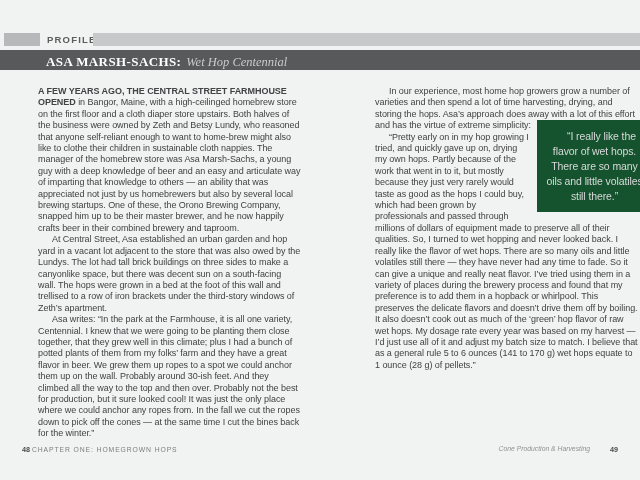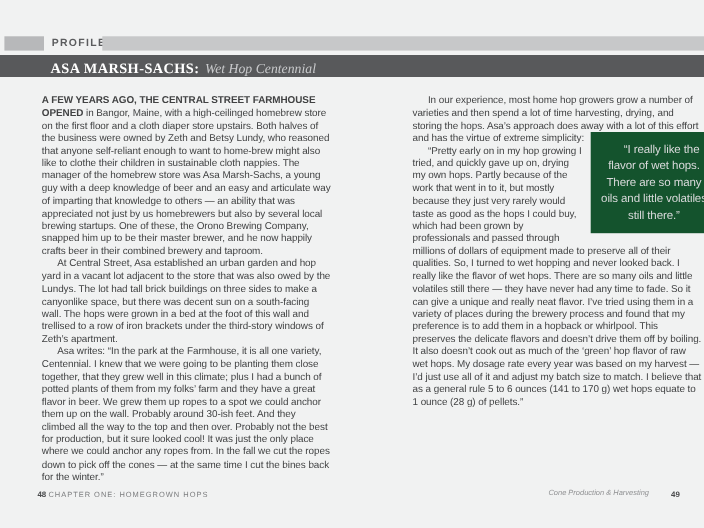--- a/index.html
+++ b/index.html
@@ -47,21 +47,21 @@
     background:#14532d;color:#d8d9da;
     font-size:10.5px;line-height:15px;text-align:center;
     letter-spacing:-0.1px;
   }
   
   .footer{
     position:absolute;top:445px;left:22px;right:22px;height:12px;
     font-size:6.8px;color:#7c7d7f;
   }
   .footer .pagenum{font-weight:bold;color:#4a4b4d;font-size:7.2px;}
-  .footer-left{position:absolute;left:12px;top:0;display:flex;gap:2px;align-items:baseline;}
+  .footer-left{position:absolute;left:0;top:0;display:flex;gap:2px;align-items:baseline;}
   .footer-left .chapter{letter-spacing:.9px;}
   .footer-right{position:absolute;right:0;top:0;display:flex;gap:20px;align-items:flex-start;}
   .footer-right .section{font-style:italic;color:#909193;}
 </style>
 </head>
 <body>
 
 <div class="profile-row">
   <div class="profile-block"></div>
   <div class="profile-label">PROFILE</div>

